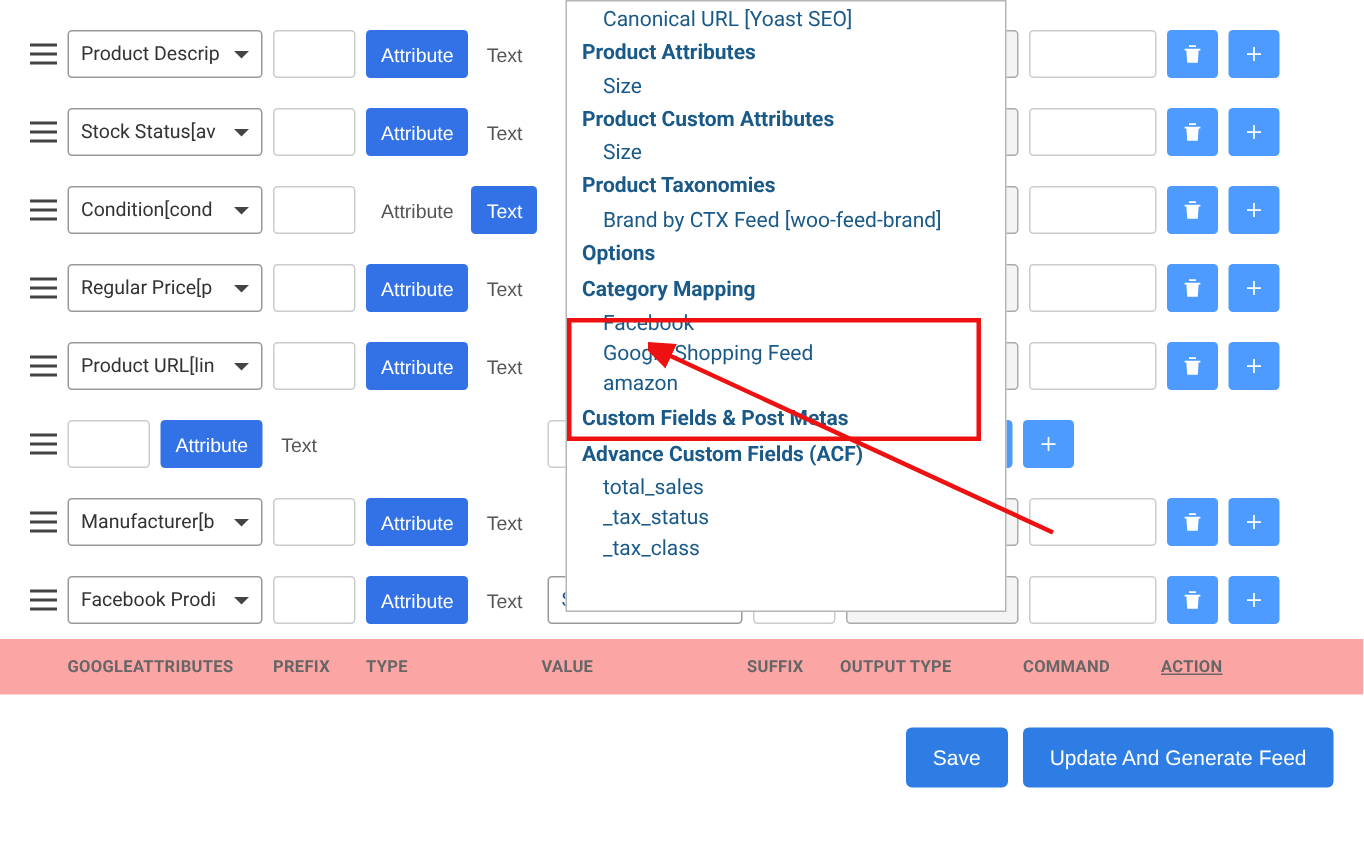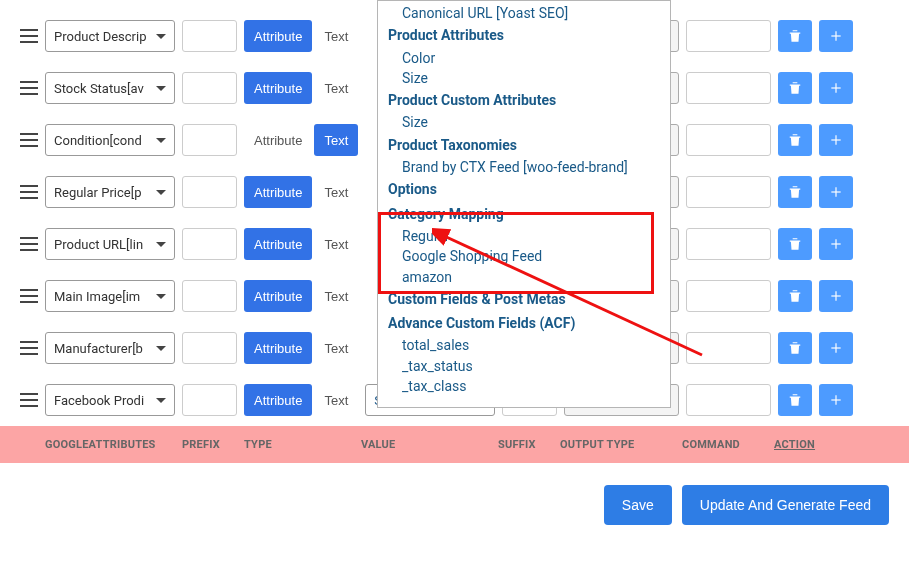--- a/index.html
+++ b/index.html
@@ -229,21 +229,20 @@
           <line x1="4" y1="12" x2="20" y2="12"></line>
         </svg>
       </button>
     </div>
     <div class="row">
       <div class="drag">
         <div class="bar"></div>
         <div class="bar"></div>
         <div class="bar"></div>
       </div>
-      <div class="sel1">Main Image[im</div>
       <div class="prefix"></div>
       <div class="type-toggle">
         <button class="type-btn attr">Attribute</button>
         <button class="type-btn text">Text</button>
       </div>
       <div style="width:130px;height:32px;"></div>
       <div class="suffix2"></div>
       <div class="output"></div>
       <div class="command"></div>
       <button class="icon-btn trash">
@@ -325,29 +324,28 @@
       <div class="h-suffix">SUFFIX</div>
       <div class="h-output">OUTPUT TYPE</div>
       <div class="h-command">COMMAND</div>
       <div class="h-action">ACTION</div>
     </div>
   </div>
 
 <div class="dropdown-panel" id="dd">
     <div class="dd-item">Canonical URL [Yoast SEO]</div>
     <div class="dd-group">Product Attributes</div>
-    <div class="dd-item">Color</div>
     <div class="dd-item">Size</div>
     <div class="dd-group">Product Custom Attributes</div>
     <div class="dd-item">Size</div>
     <div class="dd-group">Product Taxonomies</div>
     <div class="dd-item">Brand by CTX Feed [woo-feed-brand]</div>
     <div class="dd-group">Options</div>
     <div class="dd-group">Category Mapping</div>
-    <div class="dd-item">Regular</div>
+    <div class="dd-item">Facebook</div>
     <div class="dd-item">Google Shopping Feed</div>
     <div class="dd-item">amazon</div>
     <div class="dd-group">Custom Fields &amp; Post Metas</div>
     <div class="dd-group">Advance Custom Fields (ACF)</div>
     <div class="dd-item">total_sales</div>
     <div class="dd-item">_tax_status</div>
     <div class="dd-item">_tax_class</div>
   </div>
 
 <div class="highlight-box" style="left:378px; top:212px; width:276px; height:82px;"></div>

